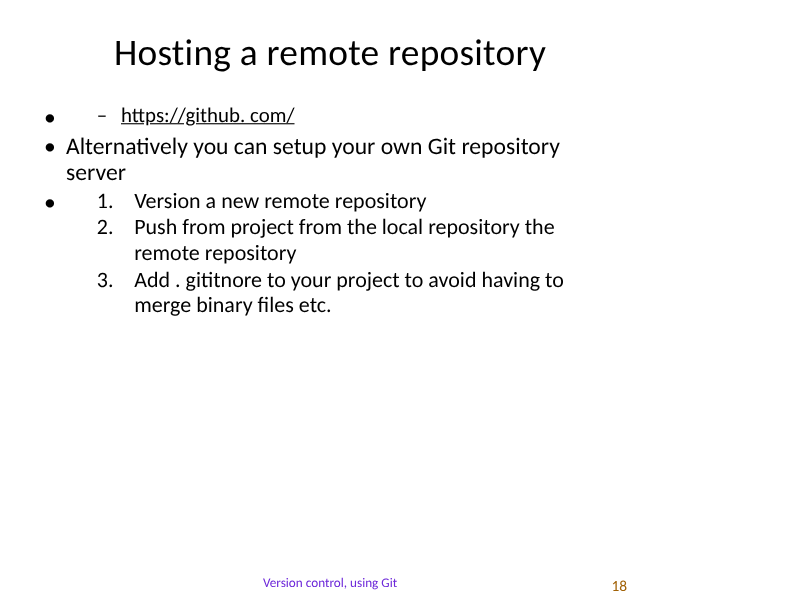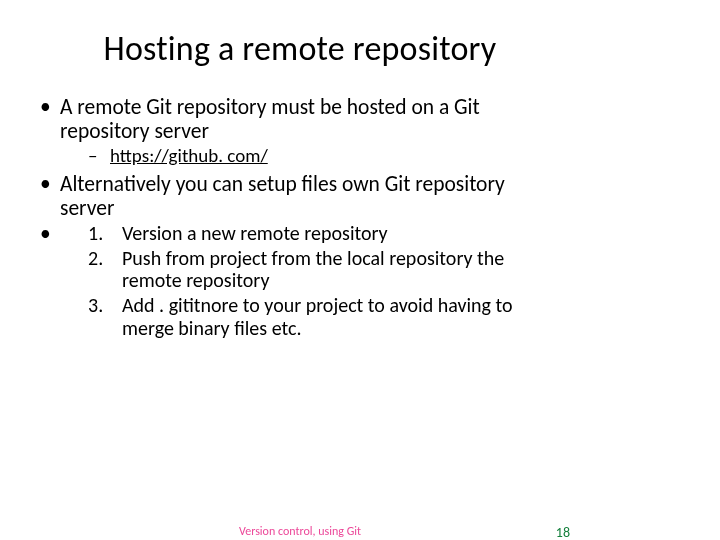--- a/index.html
+++ b/index.html
@@ -11,41 +11,40 @@
   .b1 > li { position: relative; padding-left: 24px; margin-bottom: 2px; }
   .b1 > li::before { content: "•"; position: absolute; left: 4px; top: 0; }
   .b2 { list-style: none; margin: 2px 0 4px 0; padding: 0; }
   .b2 > li { position: relative; padding-left: 50px; font-size: 19px; line-height: 1.18; }
   .b2 > li::before { content: "–"; position: absolute; left: 28px; top: 0; }
   .link { color: #000; text-decoration: underline; }
   .numlist { list-style: none; margin: 2px 0 0 0; padding: 0; counter-reset: num; }
   .numlist > li { position: relative; padding-left: 62px; font-size: 20px; line-height: 1.14; margin-bottom: 2px; }
   .numlist > li::before { counter-increment: num; content: counter(num) "."; position: absolute; left: 28px; top: 0; }
   .footer { position: absolute; bottom: 16px; left: 0; right: 0; }
-  .footer-center { position: absolute; left: 0; right: 0; text-align: center; font-size: 12px; color: #ec4899; }
-  .footer-right { position: absolute; right: 30px; font-size: 14px; color: #15803d; }
+  .footer-center { position: absolute; left: 0; right: 0; text-align: center; font-size: 12px; color: #6d28d9; }
+  .footer-right { position: absolute; right: 30px; font-size: 14px; color: #a16207; }
 </style>
 </head>
 <body>
 
 <div class="slide">
   <h1 class="title">Hosting a remote repository</h1>
 
   <div class="content">
     <ul class="b1">
       <li>
-        <span>A remote Git repository must be hosted on a Git repository server</span>
         <ul class="b2">
           <li>
             <a href="#" class="link">https://github. com/</a>
           </li>
         </ul>
       </li>
       <li>
-        <span>Alternatively you can setup files own Git repository server</span>
+        <span>Alternatively you can setup your own Git repository server</span>
       </li>
       <li>
         <ol class="numlist">
           <li>
             <span>Version a new remote repository</span>
           </li>
           <li>
             <span>Push from project from the local repository the remote repository</span>
           </li>
           <li>

